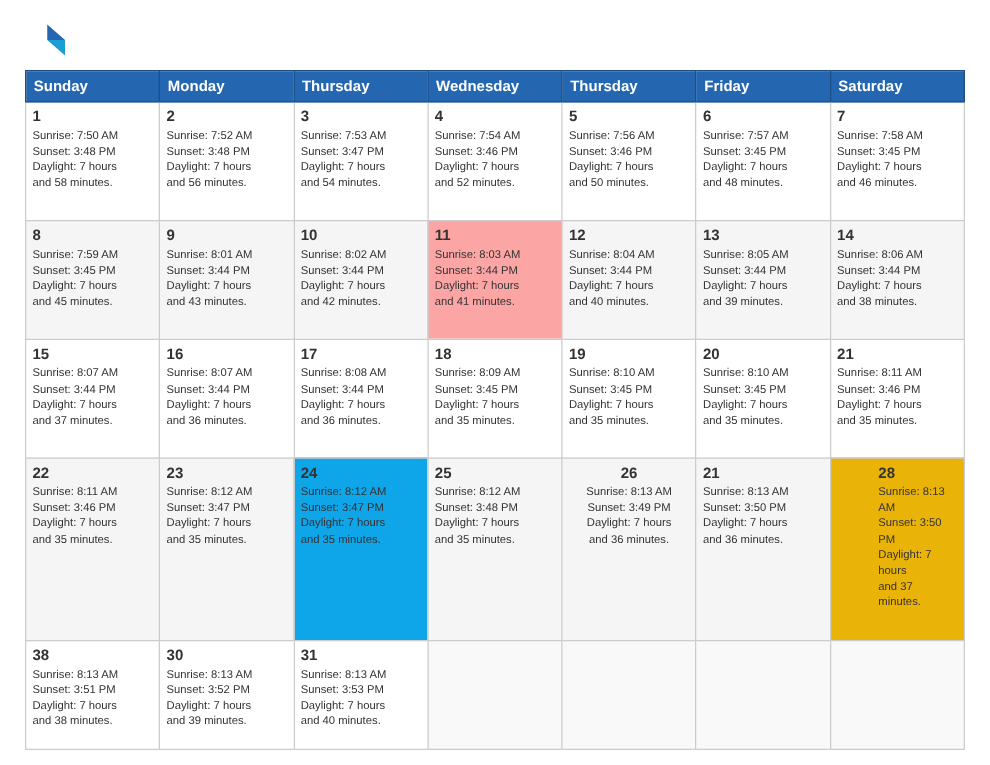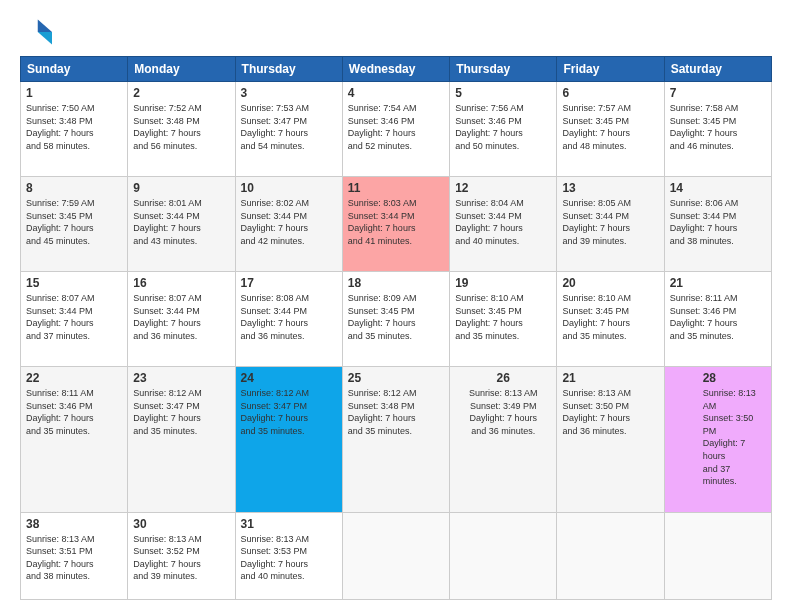--- a/index.html
+++ b/index.html
@@ -248,21 +248,21 @@
             <div class="day-info">Sunrise: 8:12 AM<br>Sunset: 3:48 PM<br>Daylight: 7 hours<br>and 35 minutes.</div>
           </td>
           <td style="background: rgb(245, 245, 245); text-align: center;">
             <span class="day-number">26</span>
             <div class="day-info">Sunrise: 8:13 AM<br>Sunset: 3:49 PM<br>Daylight: 7 hours<br>and 36 minutes.</div>
           </td>
           <td style="background: rgb(245, 245, 245);">
             <span class="day-number">21</span>
             <div class="day-info">Sunrise: 8:13 AM<br>Sunset: 3:50 PM<br>Daylight: 7 hours<br>and 36 minutes.</div>
           </td>
-          <td style="background: #f0abfc; padding-left: 38px;">
+          <td style="background: #eab308; padding-left: 38px;">
             <span class="day-number">28</span>
             <div class="day-info">Sunrise: 8:13 AM<br>Sunset: 3:50 PM<br>Daylight: 7 hours<br>and 37 minutes.</div>
           </td>
         </tr>
         <tr class="last-row">
           <td>
             <span class="day-number">38</span>
             <div class="day-info">Sunrise: 8:13 AM<br>Sunset: 3:51 PM<br>Daylight: 7 hours<br>and 38 minutes.</div>
           </td>
           <td>

